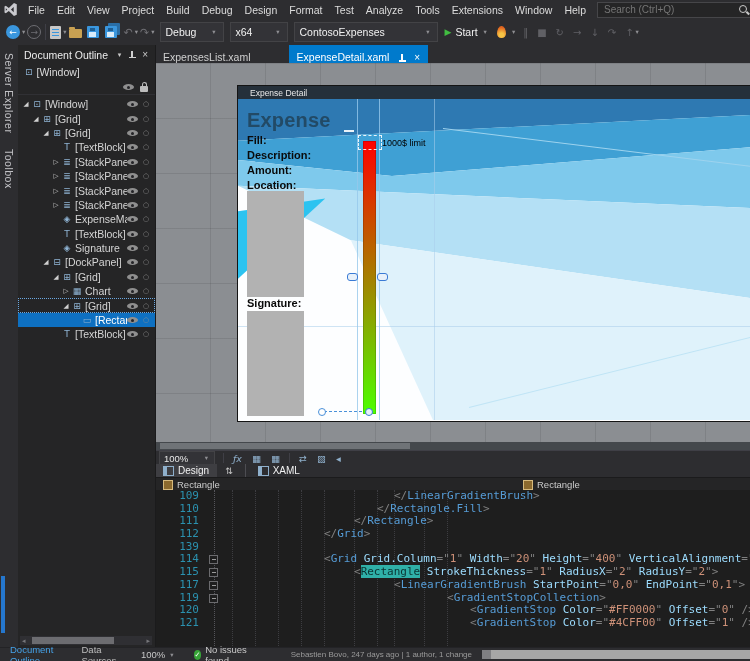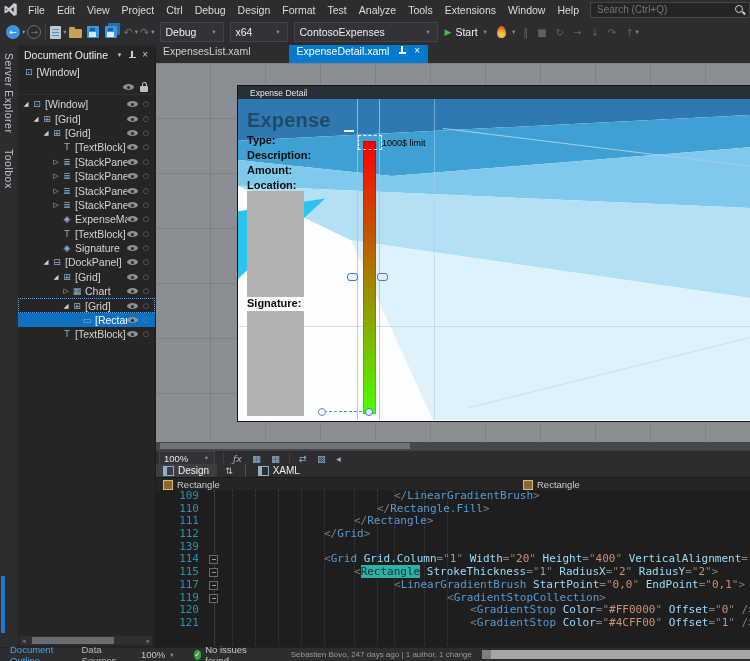--- a/index.html
+++ b/index.html
@@ -84,21 +84,21 @@
   .tree-row.sel{background:#0e70c1;color:#fff}
   .tree-row.focus{outline:1px dotted #6aa7e0;outline-offset:-1px}
   .out-hscroll{position:absolute;left:2px;right:3px;bottom:3px;height:9px;background:#2f2f33;display:flex;align-items:center}
   .out-hscroll .ar{color:#77777b;font-size:7px;padding:0 2px;font-family:"DejaVu Sans",sans-serif}
   .out-hscroll .track{flex:1;height:9px;position:relative}
   .out-hscroll .thumb{position:absolute;left:4%;top:1px;width:70%;height:7px;background:#6c6c70}
 
   
   .ezone{position:absolute;left:155px;top:45px;width:595px;height:603px;z-index:5}
   .tabbar{position:absolute;left:0;top:0;right:0;height:18px;background:#2d2d30;display:flex;font-size:10.5px}
-  .tab{display:flex;align-items:flex-start;gap:5px;padding:0 8px;color:#cfcfcf;cursor:default}
+  .tab{display:flex;align-items:flex-end;gap:5px;padding:0 8px;color:#cfcfcf;cursor:default}
   .tab.active{background:#007acc;color:#fff}
   .tab .pinicon::before,.tab .pinicon::after{background:#fff}
   .tab .xbtn{color:#fff;padding:0}
   .tab-gap{width:30px}
 
   
   .designer{position:absolute;left:0;top:18px;right:0;height:387px;background:#8b8e92;overflow:hidden;
             background-image:repeating-linear-gradient(to right,rgba(0,0,0,.09) 0 1px,transparent 1px 55px),
                              repeating-linear-gradient(to bottom,rgba(0,0,0,.09) 0 1px,transparent 1px 55px)}
   .d-hscroll{position:absolute;left:0;right:0;bottom:0;height:8px;background:#44484c}
@@ -195,21 +195,21 @@
   <span class="vslogo">
     <svg viewBox="0 0 16 16" width="15" height="15">
         <path fill="#c9c9ce" d="M11.7 1 6.2 6.5 3 4.1l-1.4.7v6.4l1.4.7 3.2-2.4 5.5 5.5 3-1.4V2.4zM3 9.3V6.7L4.5 8zm8.4 1.5L8.5 8l2.9-2.8z"></path>
       </svg>
   </span>
   <nav class="menubar">
       <span class="menu-item">File</span>
       <span class="menu-item">Edit</span>
       <span class="menu-item">View</span>
       <span class="menu-item">Project</span>
-      <span class="menu-item">Ctrl</span>
+      <span class="menu-item">Build</span>
       <span class="menu-item">Debug</span>
       <span class="menu-item">Design</span>
       <span class="menu-item">Format</span>
       <span class="menu-item">Test</span>
       <span class="menu-item">Analyze</span>
       <span class="menu-item">Tools</span>
       <span class="menu-item">Extensions</span>
       <span class="menu-item">Window</span>
       <span class="menu-item">Help</span>
     </nav>
@@ -442,21 +442,21 @@
         <div class="shape s4"></div>
         <div class="shape s5"></div>
         <div class="shape s6"></div>
         <div class="dline1"></div>
         <div class="dline2"></div>
         <div class="grid-rail-v" style="left:196px"></div>
         <div class="grid-rail-h" style="top:227px"></div>
 
         <div class="dw-heading">Expense</div>
         <div class="dw-fields">
-            <div>Type:</div>
+            <div>Fill:</div>
             <div>Description:</div>
             <div>Amount:</div>
             <div>Location:</div>
           </div>
         <div class="gbox gbox1"></div>
         <div class="dw-sig">Signature:</div>
         <div class="gbox gbox2"></div>
 
         <div class="rail-v" style="left:119px"></div>
         <div class="rail-v" style="left:141px"></div>

